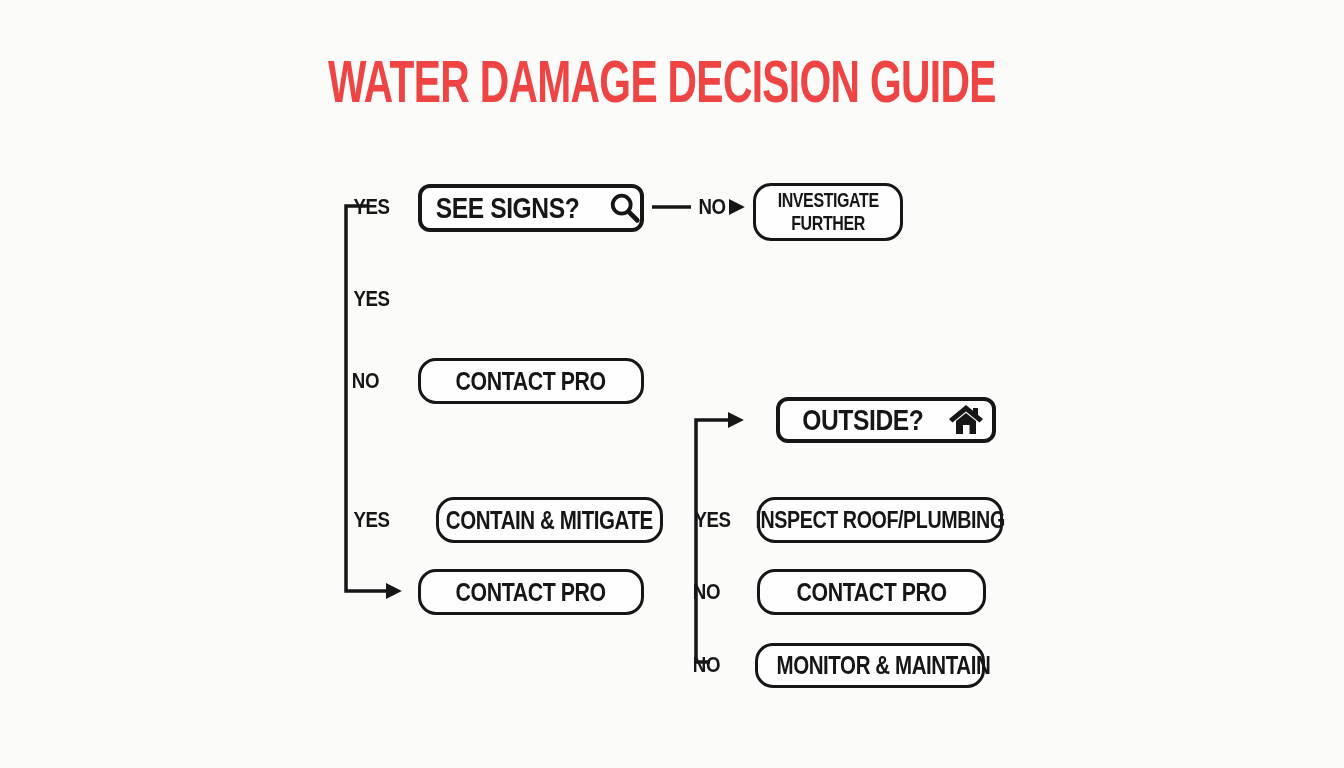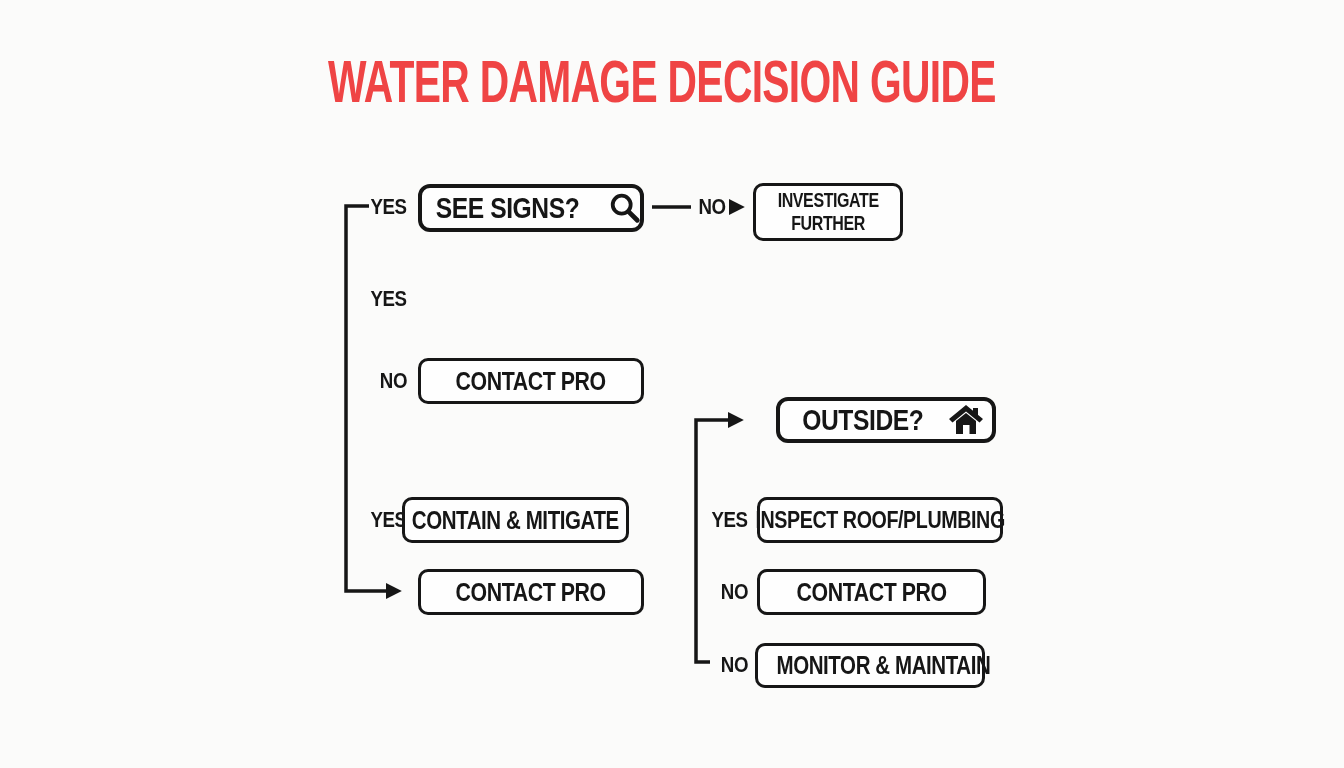--- a/index.html
+++ b/index.html
@@ -41,21 +41,21 @@
     top: 0;
     width: 1344px;
     height: 768px;
     pointer-events: none;
   }
   .box {
     position: absolute;
     box-sizing: border-box;
     background: #fefefe;
     border: 3px solid #161616;
-    border-radius: 10px;
+    border-radius: 18px;
     display: flex;
     align-items: center;
     justify-content: center;
     gap: 12px;
     white-space: nowrap;
   }
   .box.q { border-width: 4px; border-radius: 12px; }
   .btext {
     display: inline-block;
     font-weight: bold;
@@ -74,21 +74,20 @@
     line-height: 1.15;
   }
   .box.twoline .btext { font-size: 20px; transform: scaleX(0.8); }
   .blabel {
     position: absolute;
     width: 60px;
     font-size: 22px;
     font-weight: bold;
     line-height: 26px;
     height: 26px;
-    text-align: right;
     color: #161616;
   }
   .blabel .btext { font-size: 22px; transform: scaleX(0.85); transform-origin: 100% 50%; }
   .blabel.centered { text-align: center; }
   .blabel.centered .btext { transform-origin: 50% 50%; }
   .icon { flex: 0 0 auto; }
 </style>
 </head>
 <body>
 
@@ -138,21 +137,21 @@
   <div class="box q" style="left:755px; top:397px; width:220px; height:46px;margin-left:21px;">
     <span class="btext fs30">OUTSIDE?</span>
     <svg class="icon" width="34" height="30" viewBox="0 0 34 30">
       <rect x="24" y="3" width="5" height="9" fill="#161616"></rect>
       <path d="M17 0 L34 14 L30.5 17.5 L17 6.5 L3.5 17.5 L0 14 Z" fill="#161616"></path>
       <path d="M7 16 L17 8 L27 16 L27 29 L7 29 Z" fill="#161616"></path>
       <rect x="14" y="20" width="6.5" height="9" fill="#ffffff"></rect>
     </svg>
   </div>
 
-  <div class="box" style="left:402px; top:497px; width:227px; height:46px;">
+  <div class="box" style="left:436px; top:497px; width:227px; height:46px;">
     <span class="btext fs25">CONTAIN &amp; MITIGATE</span>
   </div>
 
   <div class="box" style="left:757px; top:497px; width:246px; height:46px;">
     <span class="btext fs24">INSPECT ROOF/PLUMBING</span>
   </div>
 
   <div class="box" style="left:418px; top:569px; width:226px; height:46px;">
     <span class="btext fs26">CONTACT PRO</span>
   </div>

